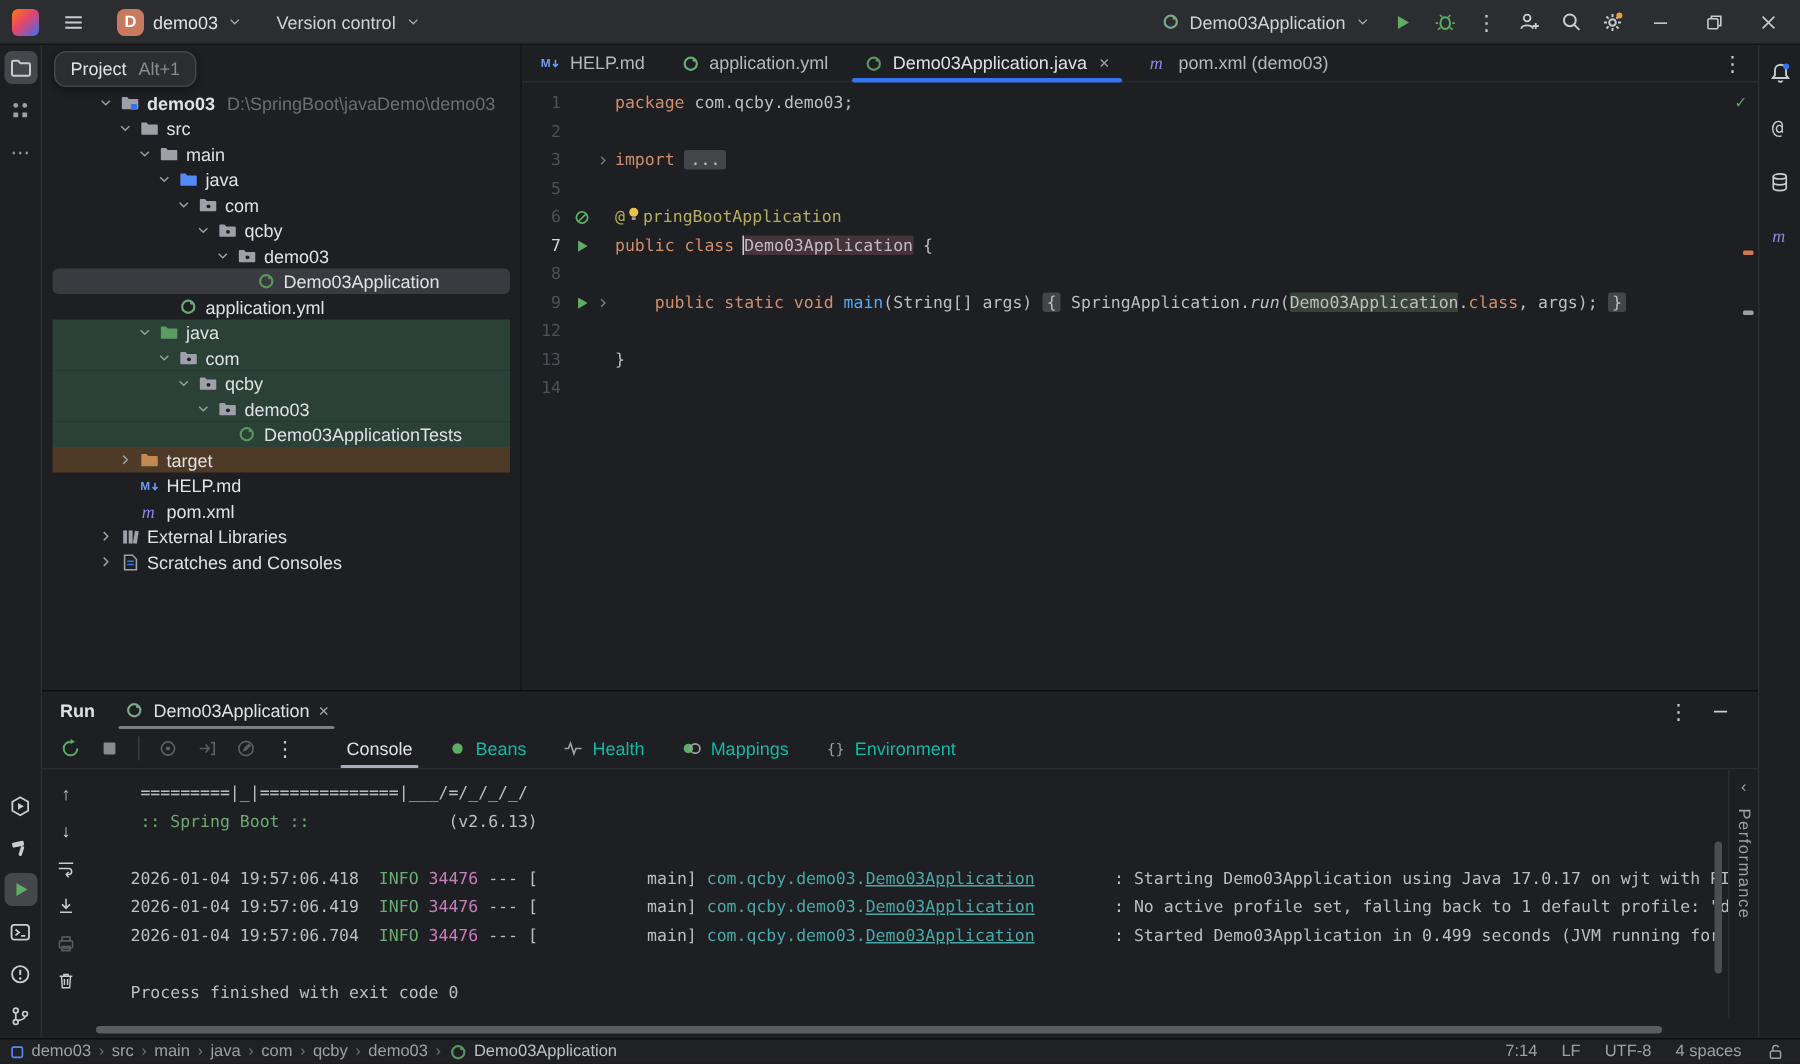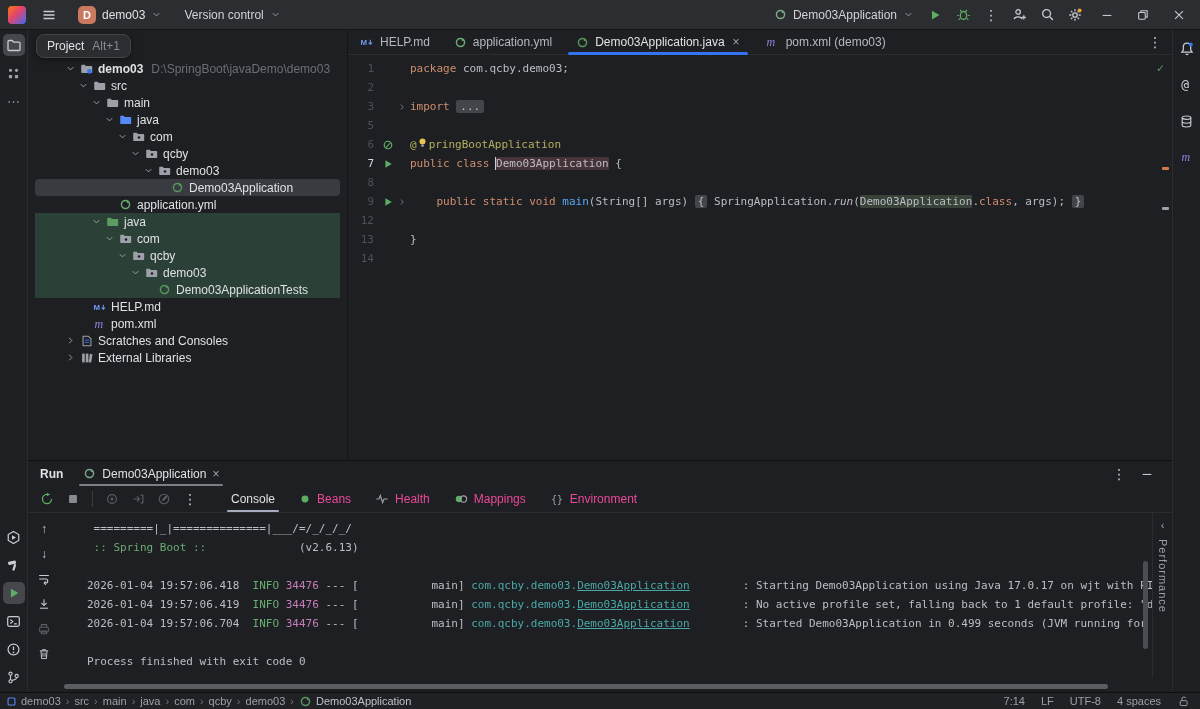--- a/index.html
+++ b/index.html
@@ -82,21 +82,21 @@
   .run-title { font-weight:bold; color:#dfe1e5; }
   .run-tab { display:flex; align-items:center; gap:6px; color:#dfe1e5; position:relative; height:100%; padding:0 4px; }
   .run-tab::after { content:""; position:absolute; left:0; right:0; bottom:0; height:2px; background:#7a7e85; border-radius:1px; }
   .run-tab .x { color:#9da0a8; }
   .run-head .grow,.run-toolbar .grow { flex:1; }
   .run-head .hicons { display:flex; align-items:center; gap:14px; padding-right:8px; }
   .run-toolbar { height:27px; flex:none; display:flex; align-items:center; gap:4px; padding-left:8px; border-bottom:1px solid #2a2c30; }
   .rticon { width:22px; height:22px; display:flex; align-items:center; justify-content:center; border-radius:4px; flex:none; }
   .rtsep { width:1px; height:16px; background:#3a3c40; margin:0 4px; }
   .rtabs { display:flex; align-items:center; margin-left:16px; gap:4px; height:100%; }
-  .rtab { display:flex; align-items:center; gap:6px; padding:0 10px; color:#ec4899; height:100%; position:relative; font-size:12px; }
+  .rtab { display:flex; align-items:center; gap:6px; padding:0 10px; color:#14b8a6; height:100%; position:relative; font-size:12px; }
   .rtab.active { color:#dfe1e5; }
   .rtab.active::after { content:""; position:absolute; left:6px; right:6px; bottom:0; height:2px; background:#a8adbd; border-radius:1px; }
   .run-body { flex:1; display:flex; min-height:0; position:relative; }
   .con-tools { width:32px; flex:none; display:flex; flex-direction:column; align-items:center; gap:9px; padding-top:8px; }
   .ct { width:18px; height:16px; display:flex; align-items:center; justify-content:center; color:#c9ccd3; font-size:12px; }
   .ct.dim { color:#5a5d63; }
   .console { flex:1; min-width:0; font:11px "DejaVu Sans Mono","Liberation Mono",monospace; line-height:19px; padding:6px 26px 0 8px; overflow:hidden; white-space:pre;margin-left:19px; }
   .conl { height:19px; }
   .t { color:#bcbec4; } .g { color:#6aab73; } .i { color:#6aab73; } .p { color:#c77dbb; }
   .l { color:#4ba8a8; } .lu { color:#4ba8a8; text-decoration:underline; }
@@ -454,67 +454,80 @@
               <div class="trow bg-test" style="padding-left: 106px;">
                 <span class="chev"></span>
                 <span class="nico">
                   <svg viewBox="0 0 16 16" width="13" height="13" xmlns="http://www.w3.org/2000/svg">
                     <circle cx="8" cy="8" r="5" fill="none" stroke="#57965c" stroke-width="1.8"></circle>
                     <circle cx="10.8" cy="5" r="1.4" fill="#57965c"></circle>
                   </svg>
                 </span>
                 <span class="nlbl">Demo03ApplicationTests</span>
               </div>
+              <div class="trow bg-excluded" style="padding-left: 41px;">
+                <span class="chev">
+                  <svg viewBox="0 0 16 16" width="11" height="11" xmlns="http://www.w3.org/2000/svg">
+                    <path d="M6 4l4 4-4 4" fill="none" stroke="#9da0a8" stroke-width="1.4"></path>
+                  </svg>
+                </span>
+                <span class="nico">
+                  <svg viewBox="0 0 16 16" width="13" height="13" xmlns="http://www.w3.org/2000/svg">
+                    <path d="M1.5 4.2c0-.5.4-.9.9-.9h3.4l1.4 1.7h6.9c.5 0 .9.4.9.9v6.6c0 .5-.4.9-.9.9H2.4c-.5 0-.9-.4-.9-.9z" fill="#c08a50"></path>
+                  </svg>
+                </span>
+                <span class="nlbl">target</span>
+              </div>
               <div class="trow" style="padding-left: 41px;">
                 <span class="chev"></span>
                 <span class="nico">
                   <svg viewBox="0 0 16 16" width="14" height="14" xmlns="http://www.w3.org/2000/svg">
                     <text x="0.5" y="11" font-size="9" font-weight="bold" fill="#6e9bf5" font-family="Liberation Sans,sans-serif">M</text>
                     <path d="M11.8 5.5v5M9.9 8.7l1.9 2 1.9-2" fill="none" stroke="#6e9bf5" stroke-width="1.2"></path>
                   </svg>
                 </span>
                 <span class="nlbl">HELP.md</span>
               </div>
               <div class="trow" style="padding-left: 41px;">
                 <span class="chev"></span>
                 <span class="nico">
                   <svg viewBox="0 0 16 16" width="16" height="16" xmlns="http://www.w3.org/2000/svg">
                     <text x="2.5" y="12" font-size="12" font-style="italic" fill="#8f84e0" font-family="Liberation Serif,serif">m</text>
                   </svg>
                 </span>
                 <span class="nlbl">pom.xml</span>
-              </div>
-              <div class="trow" style="padding-left: 28px;">
-                <span class="chev">
-                  <svg viewBox="0 0 16 16" width="11" height="11" xmlns="http://www.w3.org/2000/svg">
-                    <path d="M6 4l4 4-4 4" fill="none" stroke="#9da0a8" stroke-width="1.4"></path>
-                  </svg>
-                </span>
-                <span class="nico">
-                  <svg viewBox="0 0 16 16" width="14" height="14" xmlns="http://www.w3.org/2000/svg">
-                    <path d="M3.5 2.5h6l3 3v8h-9z" fill="none" stroke="#9da0a8" stroke-width="1.2"></path>
-                    <path d="M5.5 7h5M5.5 9.5h5" stroke="#3574f0" stroke-width="1.1"></path>
-                  </svg>
-                </span>
-                <span class="nlbl">Scratches and Consoles</span>
               </div>
               <div class="trow" style="padding-left: 28px;">
                 <span class="chev">
                   <svg viewBox="0 0 16 16" width="11" height="11" xmlns="http://www.w3.org/2000/svg">
                     <path d="M6 4l4 4-4 4" fill="none" stroke="#9da0a8" stroke-width="1.4"></path>
                   </svg>
                 </span>
                 <span class="nico">
                   <svg viewBox="0 0 16 16" width="14" height="14" xmlns="http://www.w3.org/2000/svg">
                     <rect x="2.4" y="3" width="3" height="10" fill="#9da0a8"></rect>
                     <rect x="6.6" y="3" width="3" height="10" fill="#9da0a8"></rect>
                     <rect x="10.6" y="3.4" width="3" height="9.6" fill="#9da0a8" transform="rotate(9 12 8)"></rect>
                   </svg>
                 </span>
                 <span class="nlbl">External Libraries</span>
+              </div>
+              <div class="trow" style="padding-left: 28px;">
+                <span class="chev">
+                  <svg viewBox="0 0 16 16" width="11" height="11" xmlns="http://www.w3.org/2000/svg">
+                    <path d="M6 4l4 4-4 4" fill="none" stroke="#9da0a8" stroke-width="1.4"></path>
+                  </svg>
+                </span>
+                <span class="nico">
+                  <svg viewBox="0 0 16 16" width="14" height="14" xmlns="http://www.w3.org/2000/svg">
+                    <path d="M3.5 2.5h6l3 3v8h-9z" fill="none" stroke="#9da0a8" stroke-width="1.2"></path>
+                    <path d="M5.5 7h5M5.5 9.5h5" stroke="#3574f0" stroke-width="1.1"></path>
+                  </svg>
+                </span>
+                <span class="nlbl">Scratches and Consoles</span>
               </div>
             </div>
         </aside>
 
         <section class="editor-col">
           <div class="tabs">
             <div class="etab">
                 <span style="line-height: 0;"><svg viewBox="0 0 16 16" width="14" height="14" xmlns="http://www.w3.org/2000/svg">
                     <text x="0.5" y="11" font-size="9" font-weight="bold" fill="#6e9bf5" font-family="Liberation Sans,sans-serif">M</text>
                     <path d="M11.8 5.5v5M9.9 8.7l1.9 2 1.9-2" fill="none" stroke="#6e9bf5" stroke-width="1.2"></path>

